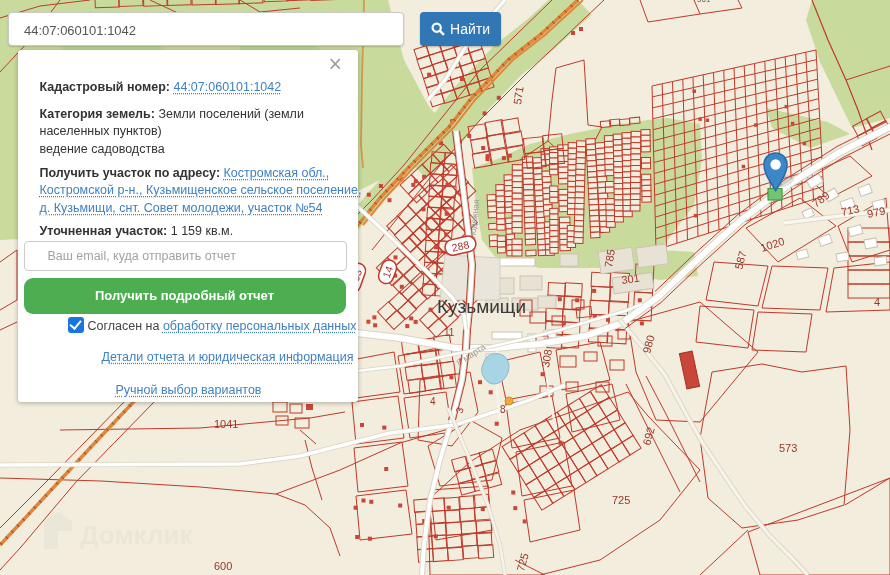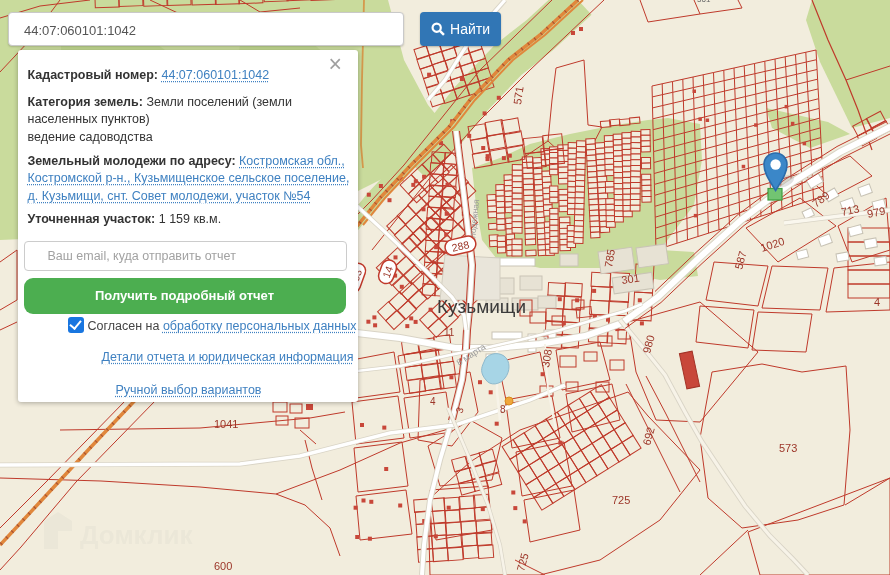--- a/index.html
+++ b/index.html
@@ -4,21 +4,21 @@
 html,body{margin:0;padding:0;}
 body{width:890px;height:575px;overflow:hidden;font-family:"Liberation Sans",sans-serif;position:relative;}
 #map{position:absolute;left:0;top:0;}
 .searchbox{position:absolute;left:8px;top:12px;width:396px;height:34px;background:#fff;border:1px solid #c9c9c9;border-radius:4px;box-sizing:border-box;box-shadow:0 1px 2px rgba(0,0,0,0.18);}
 .searchbox span{position:absolute;left:15px;top:10px;font-size:13px;color:#555;}
 .findbtn{position:absolute;left:408px;top:12px;width:81px;height:34px;background:#3176b5;border-radius:4px;box-shadow:0 1px 2px rgba(0,0,0,0.25);color:#fff;font-size:14px;text-align:center;line-height:34px;margin-left:12px;}
 .findbtn svg{vertical-align:-2px;margin-right:5px;}
 .panel{position:absolute;left:18px;top:50px;width:340px;height:352px;background:#fff;border-radius:3px;box-shadow:0 1px 5px rgba(0,0,0,0.3);font-size:12.5px;color:#333;}
 .panel .inner{position:absolute;left:5.5px;right:10px;top:0;}
 .panel .xclose{position:absolute;right:6px;top:1px;font-size:23px;color:#a0a0a0;font-weight:400;}
-.panel p{margin:4px;line-height:17.3px;position:absolute;width:330px;}
+.panel p{margin:16px;line-height:17.3px;position:absolute;width:330px;}
 .panel a{color:#3f81c1;text-decoration:underline dotted;text-underline-offset:2px;}
 .email{position:absolute;top:191px;width:323px;height:30px;border:1px solid #ccc;border-radius:4px;box-sizing:border-box;color:#a2a2a2;font-size:12.5px;padding-left:23px;line-height:28px;}
 .greenbtn{position:absolute;top:228px;width:322px;height:36px;background:#4cae50;border-radius:9px;color:#fff;font-weight:bold;font-size:13px;text-align:center;line-height:36px;}
 .agree{position:absolute;top:267px;font-size:12.5px;color:#444;white-space:nowrap;padding-left:44px;}
 .cb{width:16px;height:16px;background:#1976e0;border-radius:3px;display:inline-block;margin-right:4px;position:relative;vertical-align:-3px;}
 .cb:after{content:"";position:absolute;left:4.5px;top:1px;width:5px;height:9px;border:solid #fff;border-width:0 2px 2px 0;transform:rotate(40deg);}
 .centerlink{position:absolute;top:300px;width:330px;text-align:right;}
 .centerlink2{position:absolute;top:333px;width:330px;text-align:center;}
 </style></head>
 <body>
@@ -976,20 +976,20 @@
   </div>
 <div class="findbtn"><svg width="14" height="14" viewBox="0 0 16 16">
       <circle cx="6.5" cy="6.5" r="4.7" fill="none" stroke="#fff" stroke-width="2.5"></circle>
       <line x1="10.2" y1="10.2" x2="14.8" y2="14.8" stroke="#fff" stroke-width="2.8"></line>
     </svg>Найти</div>
 <div class="panel">
 <div class="inner">
 <div class="xclose">×</div>
 <p style="top:13px"><b>Кадастровый номер:</b> <a>44:07:060101:1042</a></p>
 <p style="top:40px"><b>Категория земель:</b> Земли поселений (земли<br>населенных пунктов)<br>ведение садоводства</p>
-<p style="top:99px"><b>Земельный молодежи по адресу:</b> <a>Костромская обл.,<br>Костромской р-н., Кузьмищенское сельское поселение,<br>д. Кузьмищи, снт. Совет молодежи, участок №54</a></p>
+<p style="top:99px"><b>Получить участок по адресу:</b> <a>Костромская обл.,<br>Костромской р-н., Кузьмищенское сельское поселение,<br>д. Кузьмищи, снт. Совет молодежи, участок №54</a></p>
 <p style="top:157px"><b>Уточненная участок:</b> 1 159 кв.м.</p>
 <div class="email">Ваш email, куда отправить отчет</div>
 <div class="greenbtn">Получить подробный отчет</div>
 <div class="agree"><span class="cb"></span>Согласен на <a>обработку персональных данных</a></div>
 <div class="centerlink"><a>Детали отчета и юридическая информация</a></div>
 <div class="centerlink2"><a>Ручной выбор вариантов</a></div>
 </div>
 </div>
 </body></html>

